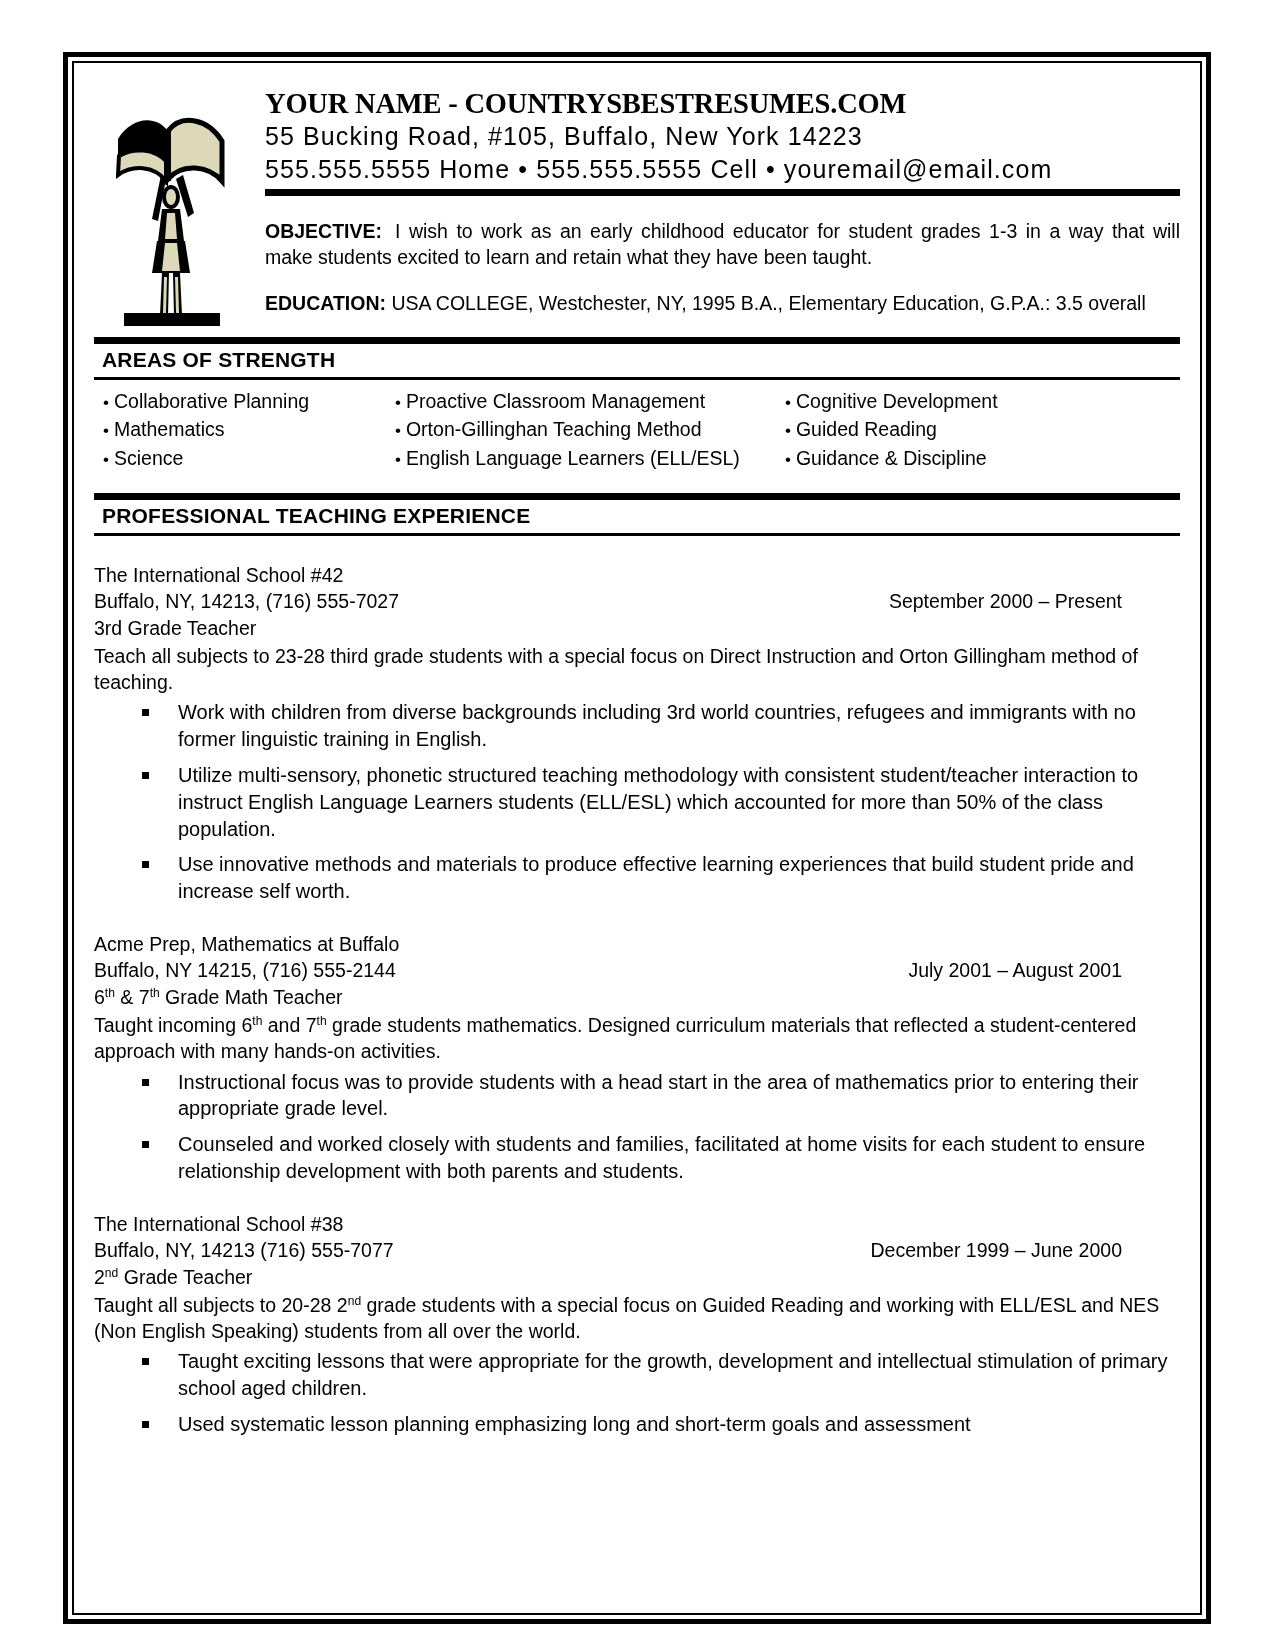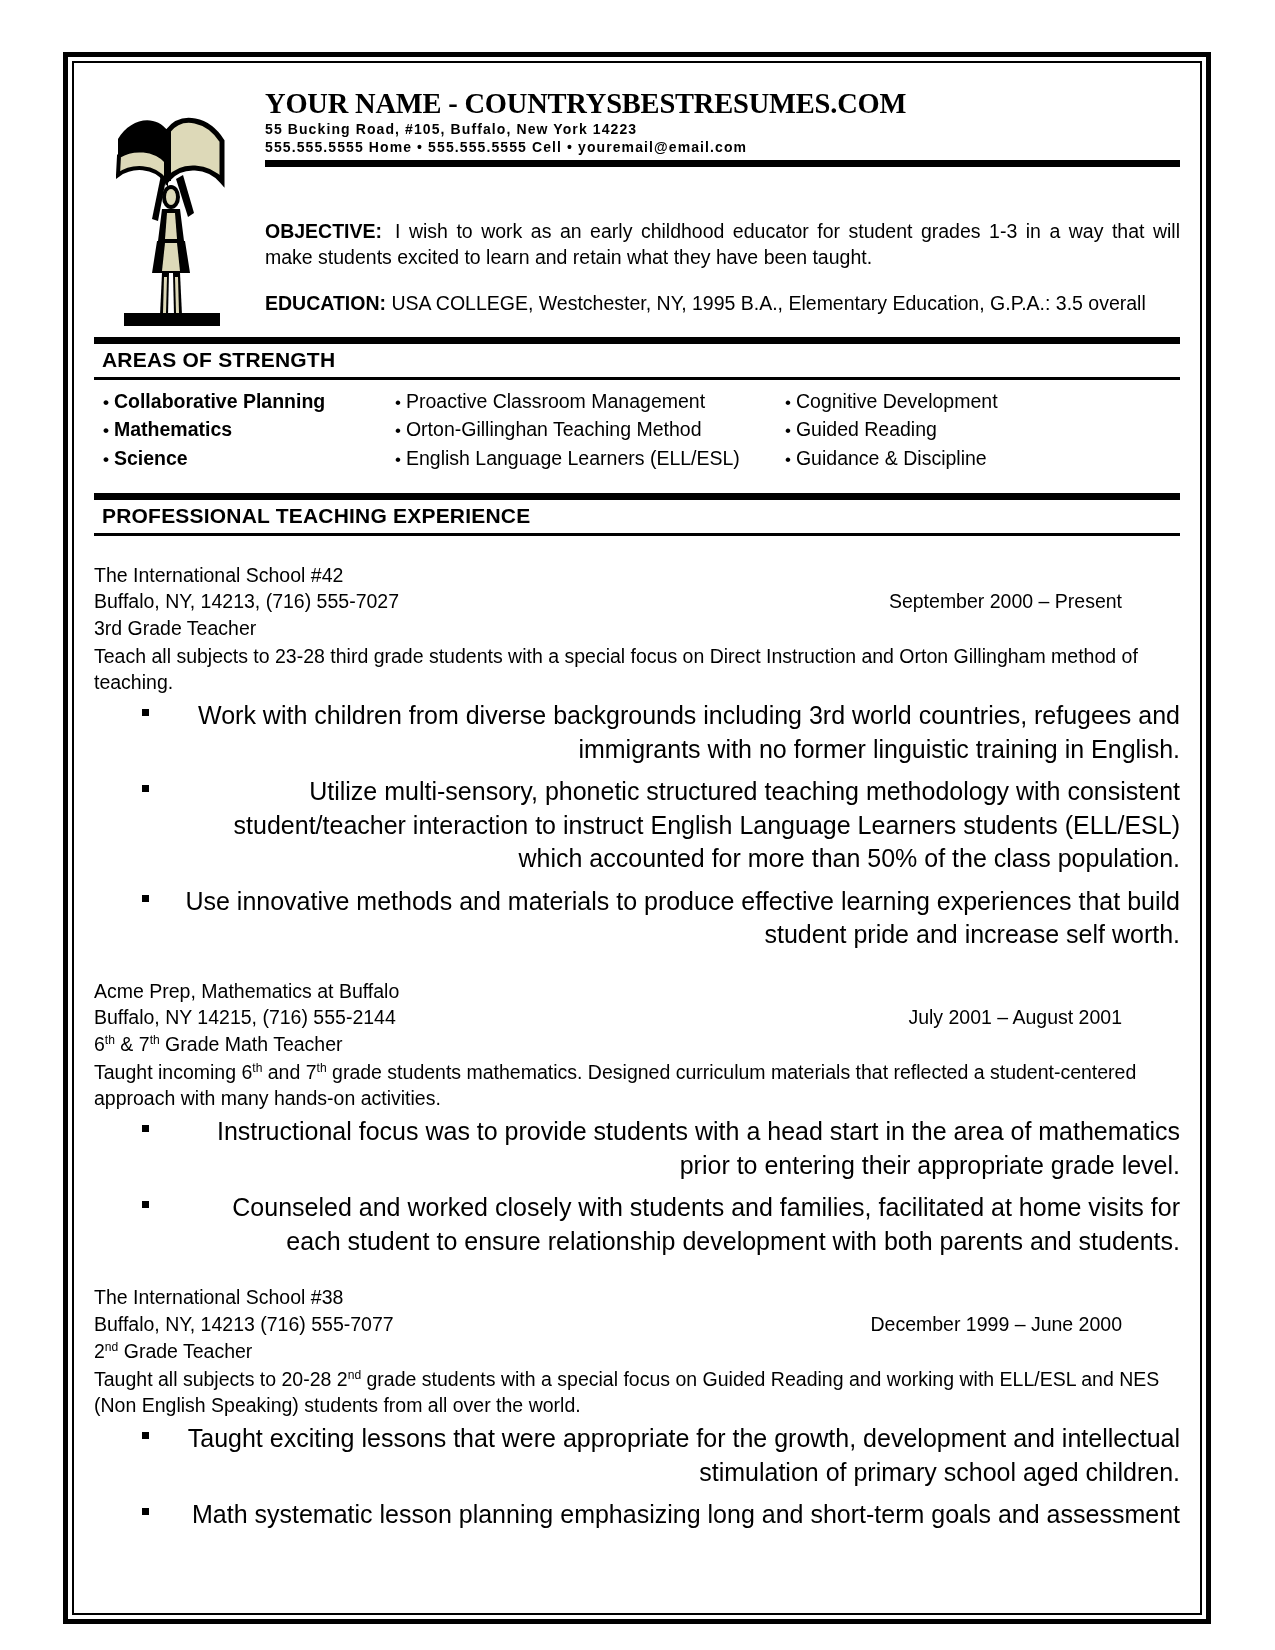--- a/index.html
+++ b/index.html
@@ -62,25 +62,24 @@
   }
   .full-name {
     font-family: "Liberation Serif", serif;
     font-size: 28.5px;
     font-weight: bold;
     letter-spacing: -0.2px;
     line-height: 1.08;
     white-space: nowrap;
   }
   .addr-line {
-    font-size: 14px;
+    font-size: 25px;
     letter-spacing: 1.1px;
     line-height: 1.33;
     white-space: nowrap;
-    font-weight: bold;
   }
   .header-rule {
     margin-left: 171px;
     height: 7px;
     background: #000;
     margin-top: 3px;
   }
 
   
   .intro-block {
@@ -117,21 +116,21 @@
     letter-spacing: 0.2px;
     padding: 4px 0 5px 8px;
   }
 
   
   .strength-grid {
     display: flex;
     padding-top: 7px;
   }
   .strength-col { }
-  .strength-col.c1 { width: 292px; font-weight: bold; }
+  .strength-col.c1 { width: 292px; }
   .strength-col.c2 { width: 390px; }
   .strength-col.c3 { flex: 1; }
   .strength-item {
     font-size: 19.5px;
     line-height: 1.45;
     white-space: nowrap;
     padding-left: 9px;
   }
   .strength-item .dot {
     font-size: 17px;
@@ -165,25 +164,24 @@
     line-height: 1.34;
     margin-top: 2px;
   }
   .exp-bullets {
     margin: 0;
     padding: 0;
     list-style: none;
   }
   .exp-bullets li {
     position: relative;
-    font-size: 25px;
+    font-size: 20px;
     line-height: 1.34;
     padding-left: 84px;
     margin-top: 9px;
-    text-align: right;
   }
   .exp-bullets li:first-child { margin-top: 4px; }
   .exp-bullets li .sq {
     position: absolute;
     left: 48px;
     top: 10px;
     width: 7px;
     height: 7px;
     background: #000;
   }
@@ -313,19 +311,19 @@
       <div class="exp-block">
         <div class="exp-line exp-company">The International School #38</div>
         <div class="exp-line exp-meta">
           <span>Buffalo, NY, 14213 (716) 555-7077</span>
           <span class="exp-dates">December 1999 – June 2000</span>
         </div>
         <div class="exp-line exp-title">2<sup>nd</sup> Grade Teacher</div>
         <div class="exp-desc">Taught all subjects to 20-28 2<sup>nd</sup> grade students with a special focus on Guided Reading and working with ELL/ESL and NES (Non English Speaking) students from all over the world.</div>
         <ul class="exp-bullets">
           <li><span class="sq"></span><span>Taught exciting lessons that were appropriate for the growth, development and intellectual stimulation of primary school aged children.</span></li>
-          <li><span class="sq"></span><span>Math systematic lesson planning emphasizing long and short-term goals and assessment</span></li>
+          <li><span class="sq"></span><span>Used systematic lesson planning emphasizing long and short-term goals and assessment</span></li>
         </ul>
       </div>
 
     </div>
   </div>
 </div>
 
 </body></html>

